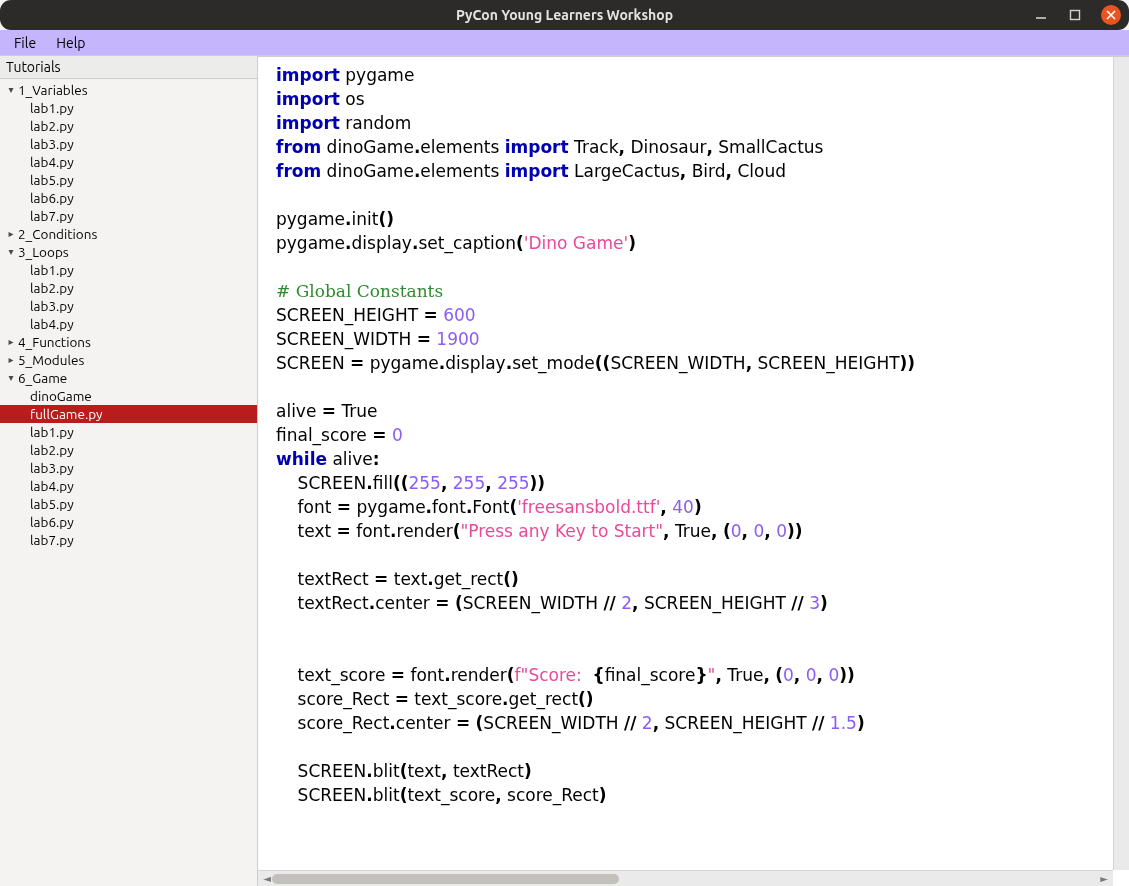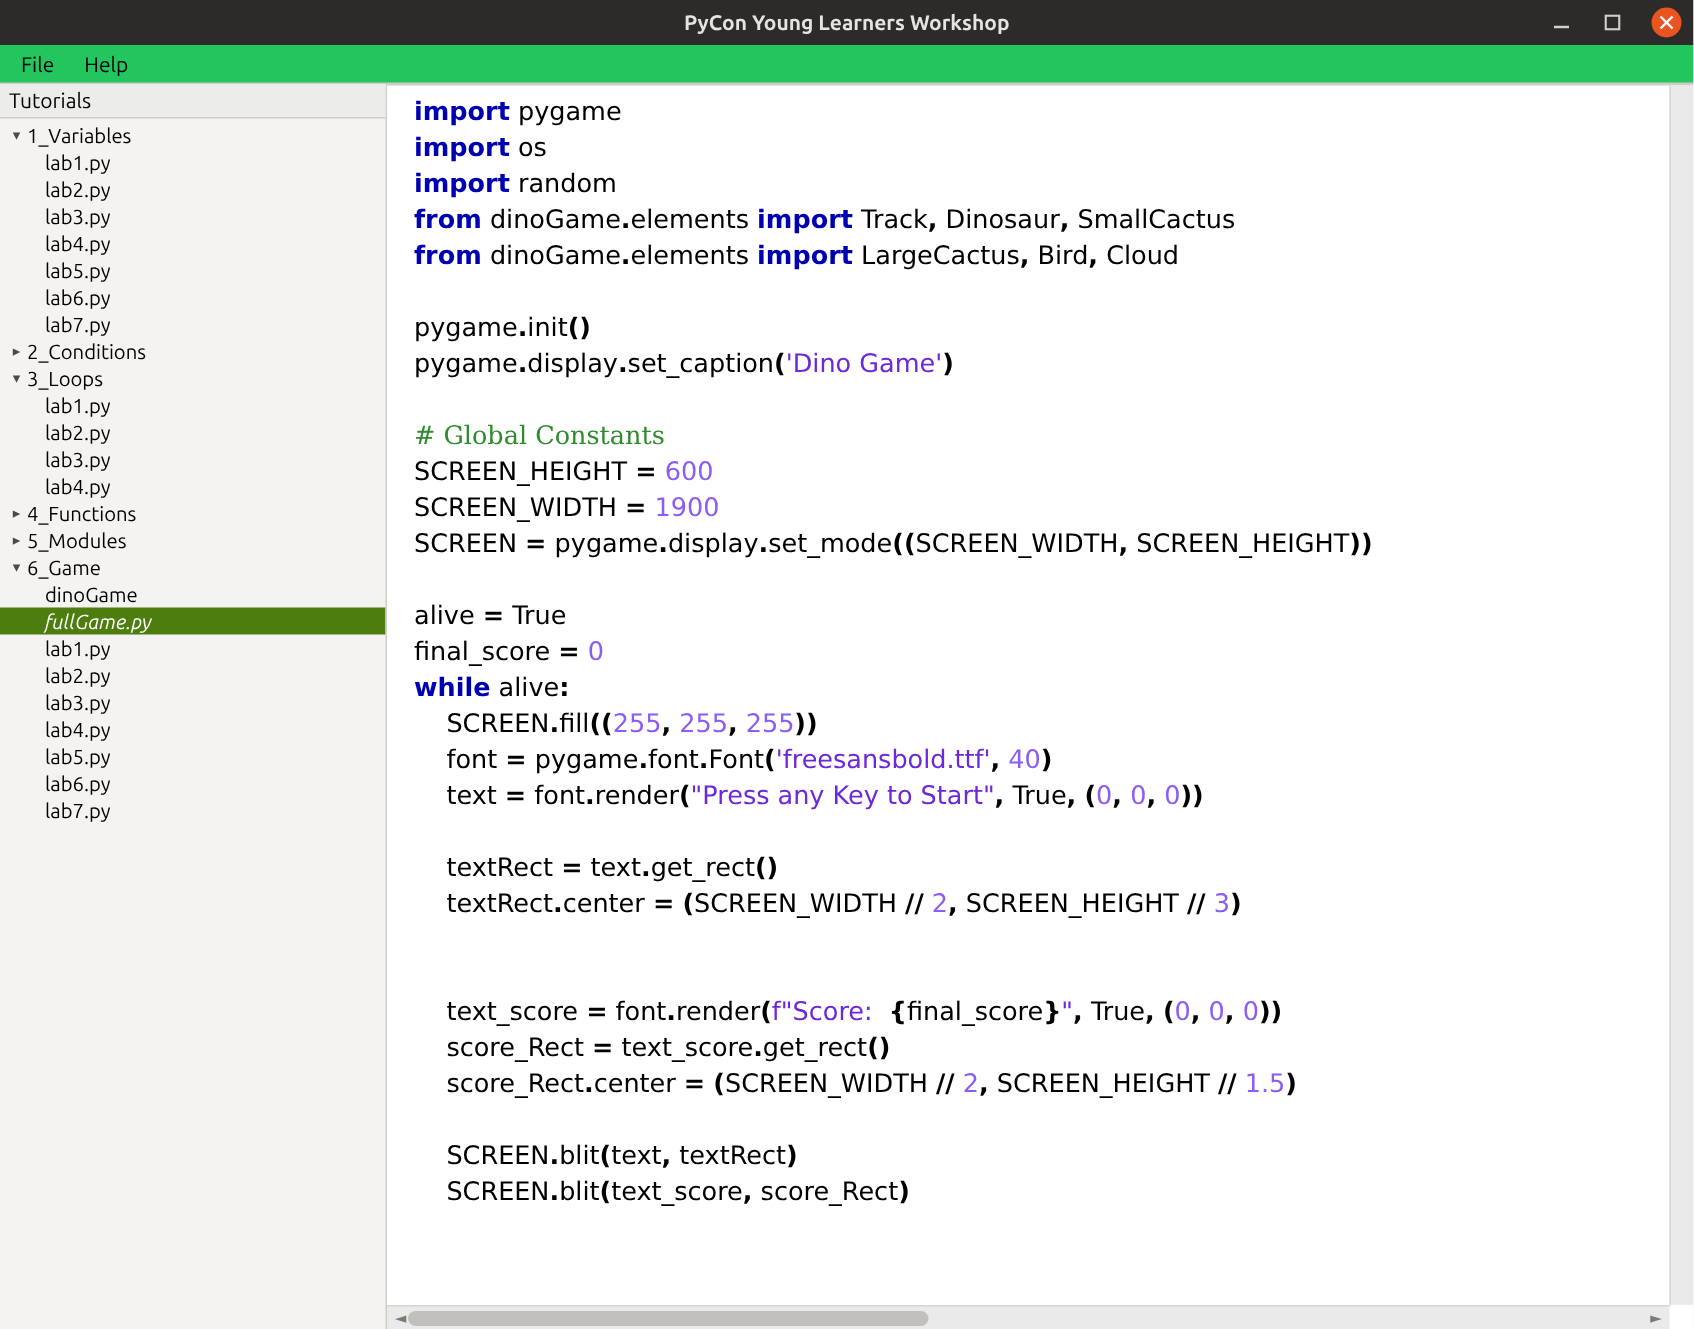--- a/index.html
+++ b/index.html
@@ -1,51 +1,51 @@
 <!DOCTYPE html>
 <html><head>
 <meta charset="utf-8">
 <style>
   * { box-sizing: border-box; margin: 0; padding: 0; }
   html, body { width: 1129px; height: 886px; font-family: "Ubuntu", "DejaVu Sans", "Liberation Sans", sans-serif; font-size: 13px; overflow: hidden; background:#f5f5f4;}
   
-  .titlebar { height: 30px; background: #2d2a2a; color: #e6e3e2; display:flex; align-items:center; justify-content:center; position:relative; font-weight:600; font-size:14px;}
+  .titlebar { height: 30px; background: #2d2a2a; color: #e6e3e2; display:flex; align-items:center; justify-content:center; position:relative; font-weight:600; font-size:14px;border-radius:11px;}
   .win-controls { position:absolute; right:8px; top:0; height:30px; display:flex; align-items:center; gap:18px;}
   .win-btn { width:16px; height:16px; display:flex; align-items:center; justify-content:center; color:#d4cfcc; cursor:default;}
   .win-close { width:20px; height:20px; border-radius:50%; background:#e95420; color:#fff; display:flex; align-items:center; justify-content:center;}
   
-  .menubar { height: 26px; background:#22c55e; border-bottom:1px solid #d0ccc8; display:flex; align-items:center; padding:0 6px; gap:4px;}
+  .menubar { height: 26px; background:#c4b5fd; border-bottom:1px solid #d0ccc8; display:flex; align-items:center; padding:0 6px; gap:4px;}
   .menubar span { padding:2px 8px; cursor:default; font-size:14px;}
   
   .workspace { display:flex; height: calc(886px - 30px - 26px); }
   
   .sidebar { width:258px; background:#f5f3f1; border-right:1px solid #d0ccc8; display:flex; flex-direction:column;}
   .sidebar-header { padding:3px 6px; border-bottom:1px solid #d0ccc8; font-size:14px; background:#ececea;}
   .tree { flex:1; overflow:auto; padding-top:2px; font-size:13.5px;}
   .tree-row { display:flex; align-items:center; height:18px; line-height:18px; padding-left:4px; white-space:nowrap; cursor:default;}
   .tree-row .tw { width:14px; text-align:center; color:#4a4a4a; font-size:10px; display:inline-block;}
   .tree-row.indent1 { padding-left: 30px; }
   .tree-row.indent1x { padding-left: 4px; } 
-  .tree-row.selected { background:#4d7c0f; color:#fff;font-style:italic;}
+  .tree-row.selected { background:#b91c1c; color:#fff;}
   
   .main { flex:1; display:flex; flex-direction:column; }
   .toolbar { height:38px; display:flex; align-items:center; padding:0 6px; gap:6px; border-bottom:1px solid #d0ccc8; background:#ececea;}
   .toolbar .lbl { font-size:14px; margin-right:2px;}
   .tbtn { min-width:62px; height:24px; border:1px solid #bdbab6; border-radius:3px; background:linear-gradient(#fdfdfd,#ebe9e7); font-size:14px; display:flex; align-items:center; justify-content:center; cursor:default;}
   .spacer { flex:1; }
   .iconbtn { width:34px; height:28px; border:1px solid #bdbab6; border-radius:3px; background:linear-gradient(#fdfdfd,#ebe9e7); display:flex; align-items:center; justify-content:center;}
   .iconbtn.dark svg rect { fill:#2b2b2b;}
   
   .editor-wrap { flex:1; position:relative; background:#ffffff; border-top:1px solid #d0ccc8; }
   .editor { position:absolute; inset:0 16px 20px 0; overflow:hidden; padding: 6px 0 0 18px; }
   pre.code { font-family: "DejaVu Sans", "Liberation Sans", "Segoe UI", sans-serif; font-size:17px; line-height:24px; font-weight:400; white-space:pre; }
   .kw { color:#0000b3; font-weight:700;}
   .b  { font-weight:700; }
   .num{ color:#8b5cf6;}
-  .str{ color:#6d28d9;}
+  .str{ color:#ec4899;}
   .cm { color:#2e8b2e; font-family: "DejaVu Serif", Georgia, serif;}
   
   .hscroll { position:absolute; left:0; right:16px; bottom:0; height:16px; background:#eaeaea; border-top:1px solid #d7d4d0; display:flex; align-items:center; padding:0 14px;}
   .hscroll .thumb { height:10px; width:42%; background:#c2c0bd; border-radius:5px; margin-left:0;}
   .hscroll .arrow { width:14px; text-align:center; color:#7a7a7a; font-size:10px;}
   .hscroll .arrow.l{position:absolute; left:2px;}
   .hscroll .arrow.r{position:absolute; right:2px;}
   .vscroll { position:absolute; top:0; bottom:16px; right:0; width:16px; background:#eaeaea; border-left:1px solid #d7d4d0;}
 </style>
 </head>

